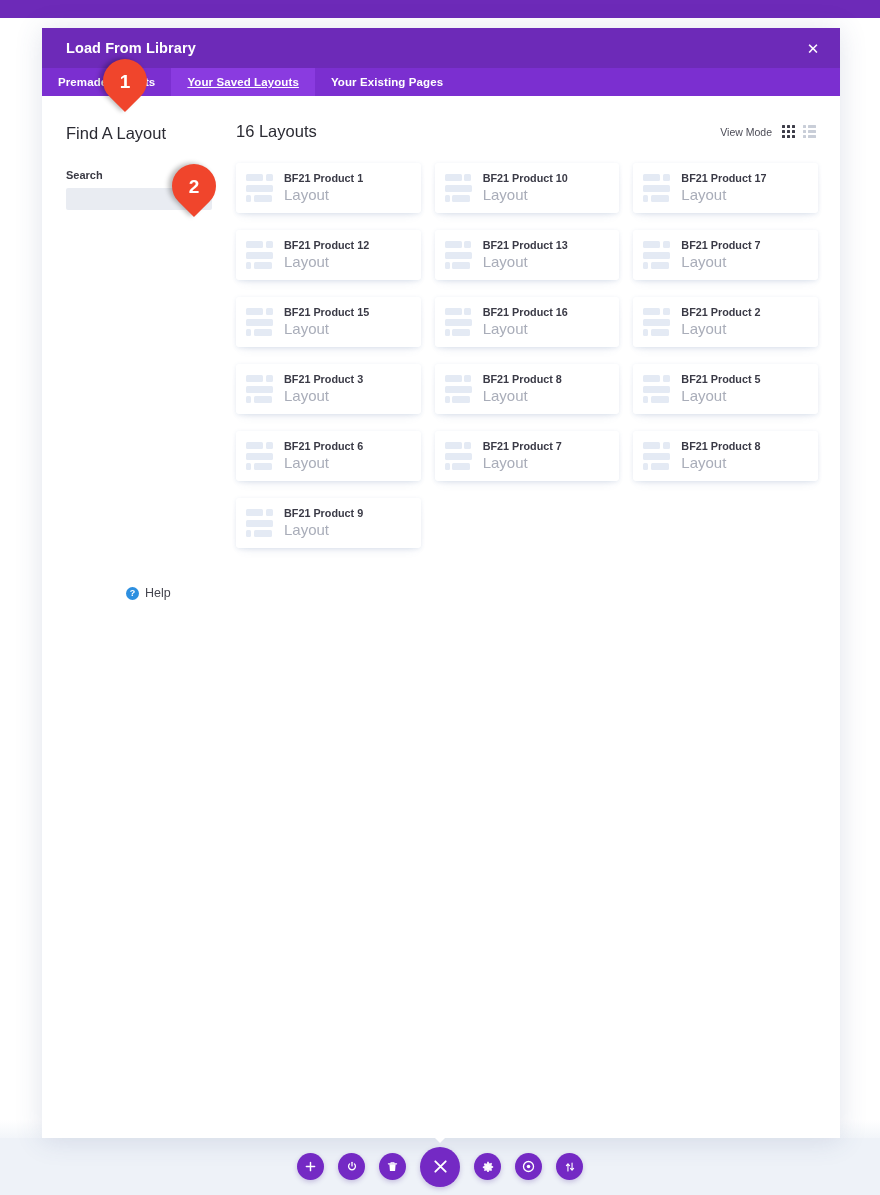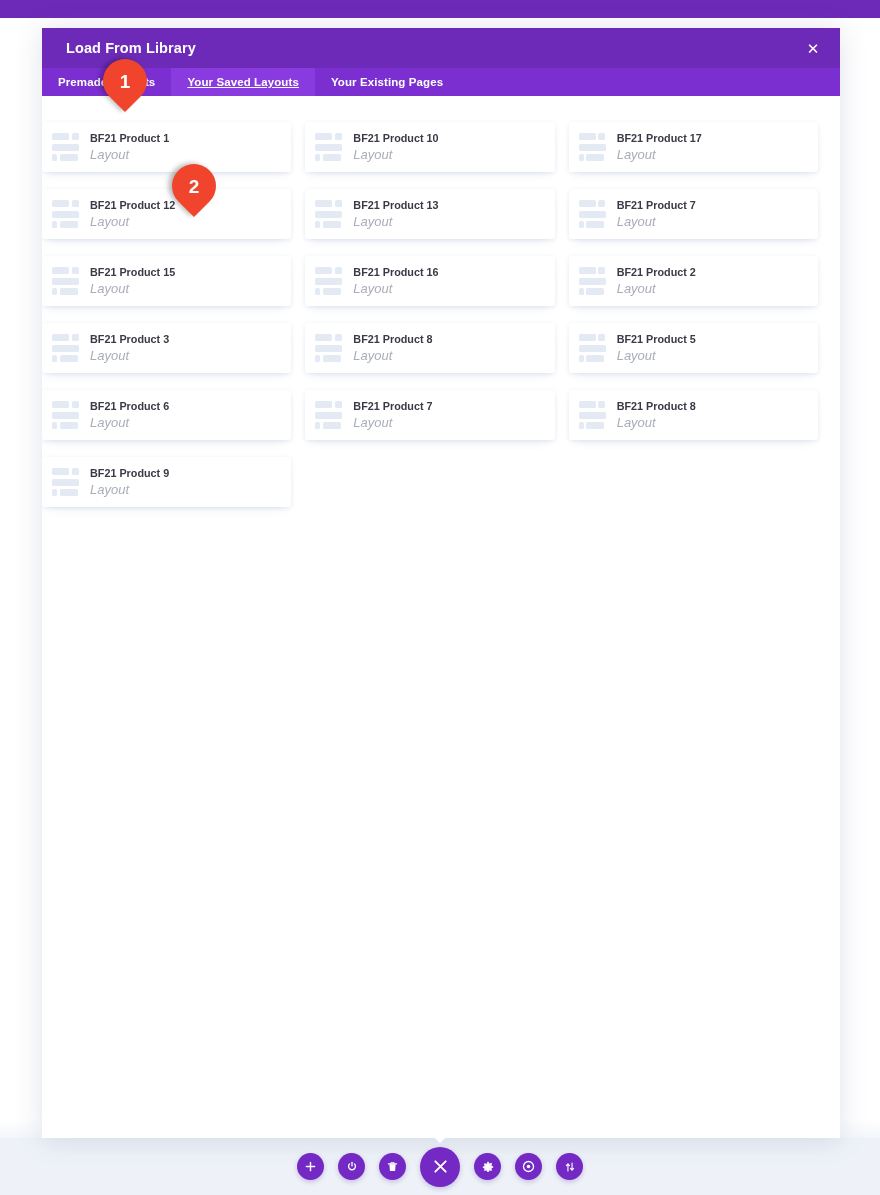--- a/index.html
+++ b/index.html
@@ -222,24 +222,23 @@
   .thumb .r3a { width: 5px; }
   .thumb .r3b { width: 18px; }
   .card-text { display: flex; flex-direction: column; justify-content: flex-start; }
   .card-title {
     font-size: 10.8px;
     font-weight: bold;
     color: #3a3a46;
     line-height: 1.35;
   }
   .card-sub {
-    font-size: 13px;
+    font-size: 15px;
     color: #a9adb9;
     line-height: 1.35;
-    font-style: italic;
   }
 
   
   .marker {
     position: absolute;
     z-index: 60;
     width: 68px; height: 44px;
   }
   .marker .pin {
     position: absolute; left: 0; top: 0;
@@ -320,22 +319,57 @@
     </div>
 
     <div class="tabbar">
       <div class="tab">Premade Layouts</div>
       <div class="tab active">Your Saved Layouts</div>
       <div class="tab">Your Existing Pages</div>
     </div>
 
     <div class="modal-body">
 
+      <div class="sidebar">
+        <div class="sidebar-title">Find A Layout</div>
+        <div class="search-label">Search</div>
+        <input class="search-input" type="text" placeholder="" style="">
+
+        <div class="help-row">
+          <span class="help-icon">?</span>
+          <span class="help-text">Help</span>
+        </div>
+      </div>
 
       <div class="main">
+        <div class="main-head">
+          <div class="count-title">16 Layouts</div>
+          <div class="viewmode">
+            <span class="viewmode-label">View Mode</span>
+            <span class="ico-grid">
+              <i></i>
+                <i></i>
+                <i></i>
+                <i></i>
+                <i></i>
+                <i></i>
+                <i></i>
+                <i></i>
+                <i></i>
+            </span>
+            <span class="ico-list">
+              <i></i>
+                <i></i>
+                <i></i>
+                <i></i>
+                <i></i>
+                <i></i>
+            </span>
+          </div>
+        </div>
 
         <div class="grid" id="cards-grid">
             <div class="card">
               <div class="thumb">
                 <div class="trow">
                   <span class="blk r1a"></span>
                   <span class="blk r1b"></span>
                 </div>
                 <div class="trow">
                   <span class="blk r2a"></span>

